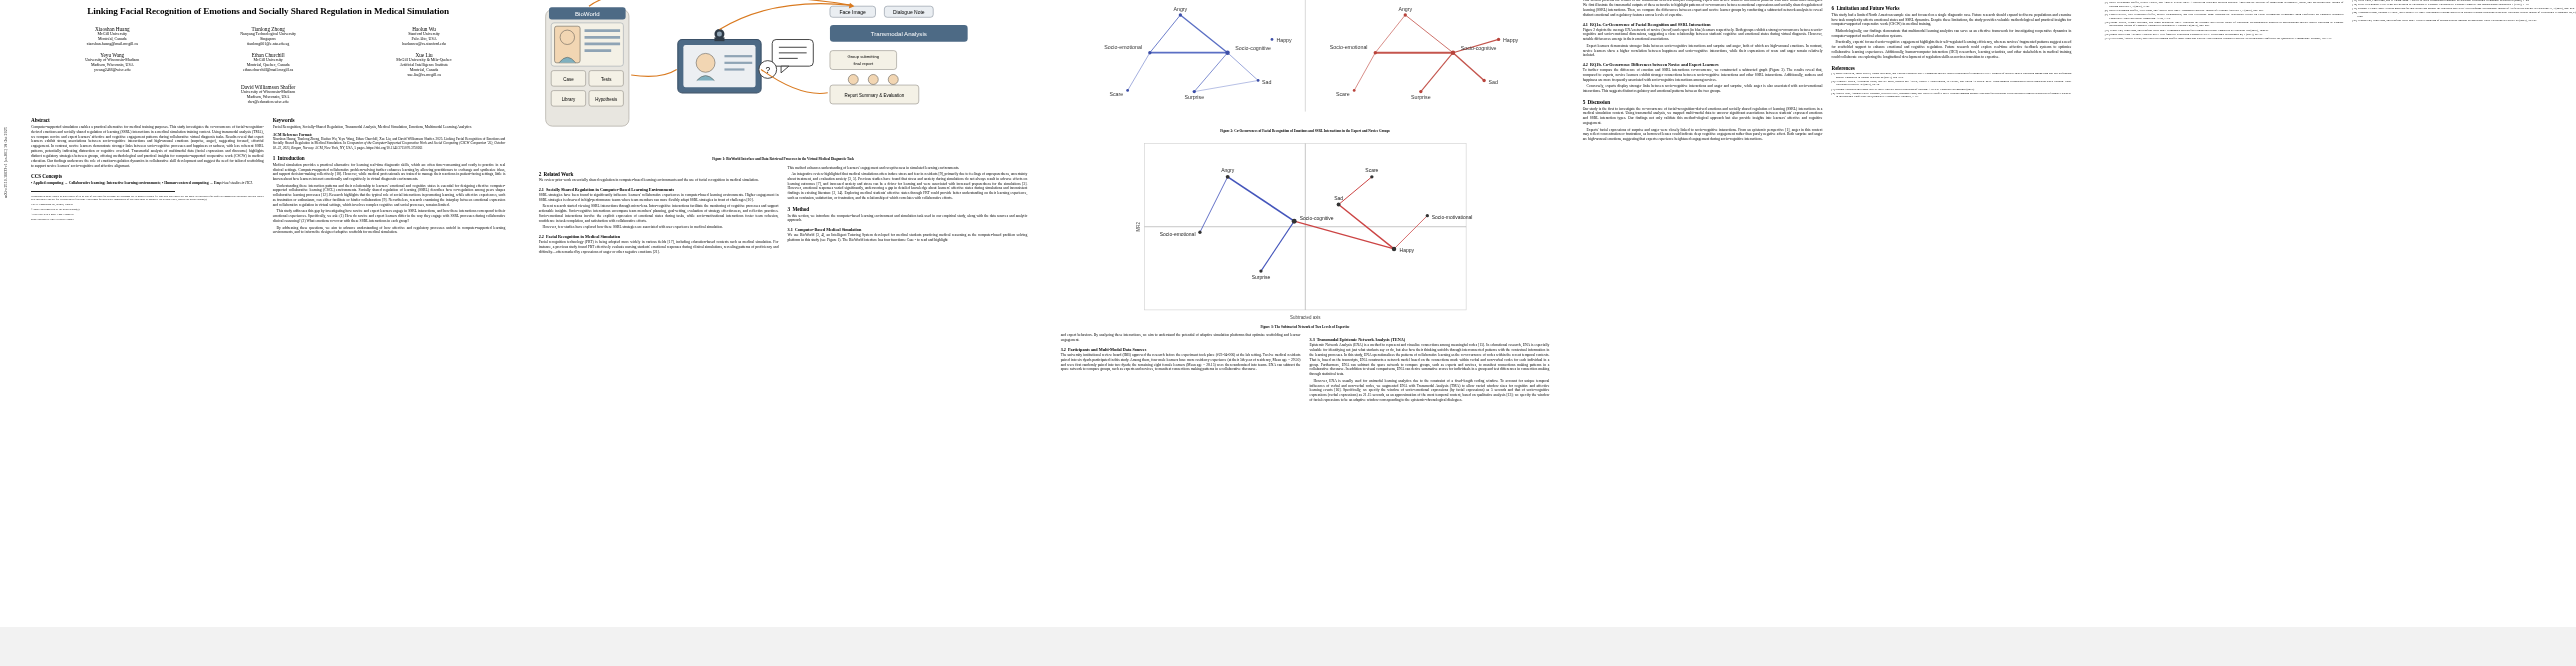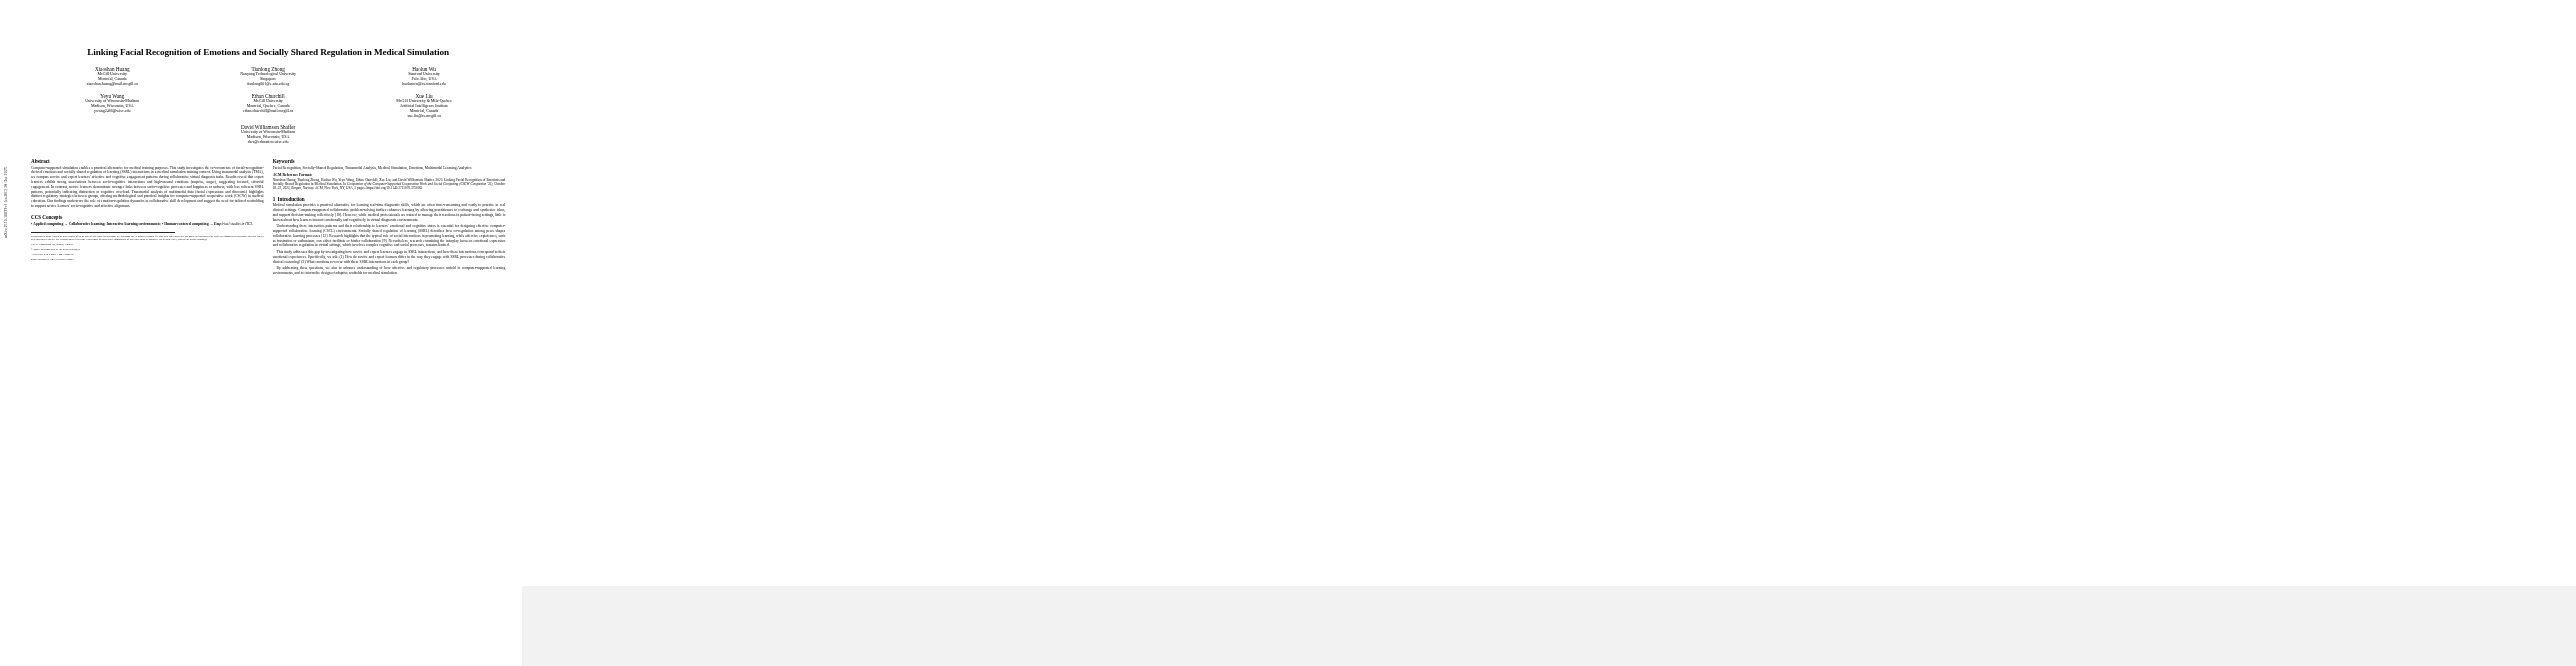--- a/index.html
+++ b/index.html
@@ -10,21 +10,22 @@
   body {
     width: 2576px; height: 667px;
     font-family: "Liberation Serif", serif;
     overflow: hidden;
   }
   .sheet {
     position: absolute; top: 0; left: 0;
     width: 2576px; height: 586px;
     background: #ffffff;
     display: flex;
-    flex-direction: column;
+    flex-direction: row;
+    align-items: center;
   }
   .page {
     position: relative;
     height: 667px;
     background: #ffffff;
     flex: 0 0 auto;
     overflow: hidden;
   }
   .page-inner {
     position: absolute;

